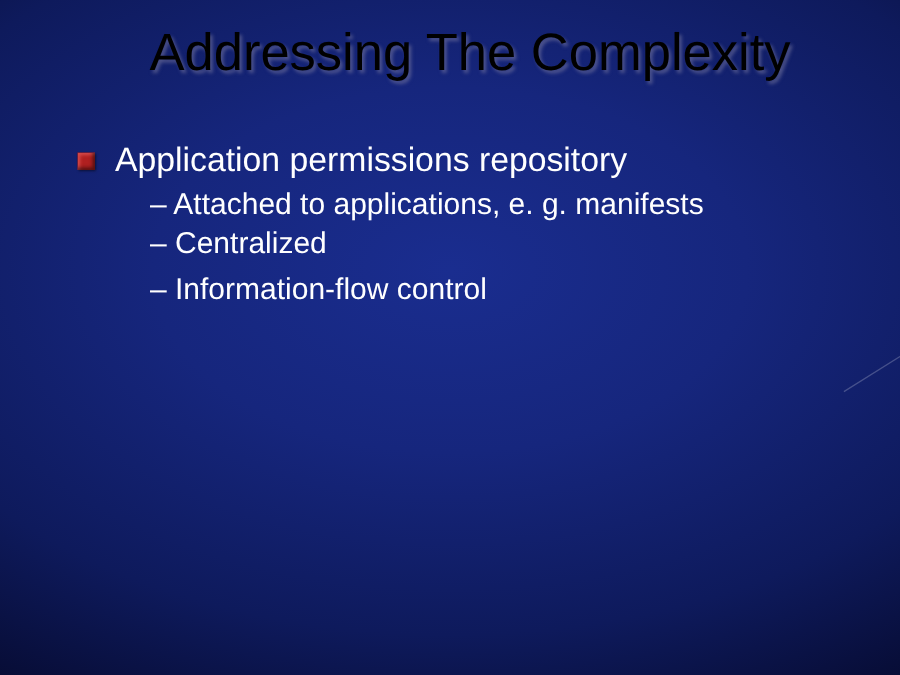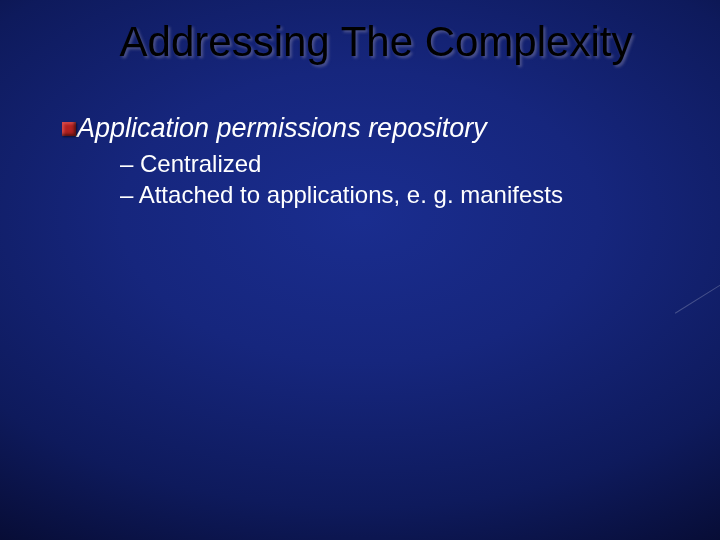--- a/index.html
+++ b/index.html
@@ -38,23 +38,22 @@
   .body {
     position: absolute;
     top: 112px;
     left: 62px;
     right: 40px;
     font-size: 27px;
     line-height: 1.22;
   }
   .l1 {
     position: relative;
-    padding-left: 15px;
+    padding-left: 30px;
     margin-bottom: 4px;
-    font-style: italic;
   }
   .l1 .bullet {
     position: absolute;
     left: 0;
     top: 10px;
     width: 14px;
     height: 14px;
     background: #b02020;
     box-shadow: inset -2px -2px 3px rgba(0,0,0,0.5),
                 inset 2px 2px 3px rgba(255,120,120,0.5),
@@ -84,22 +83,23 @@
 
 <div class="slide">
   <div class="title">Addressing The Complexity</div>
 
   <div class="body">
 
     <div class="l1">
       <span class="bullet"></span>
       <span>Application permissions repository</span>
     </div>
+    <div class="l2">– Attached to applications, e. g. manifests</div>
     <div class="l2">– Centralized</div>
-    <div class="l2">– Attached to applications, e. g. manifests</div>
 
     <div class="gap"></div>
 
+    <div class="l2">– Information-flow control</div>
 
   </div>
 
   <div class="corner-line"></div>
 </div>
 
 </body></html>

